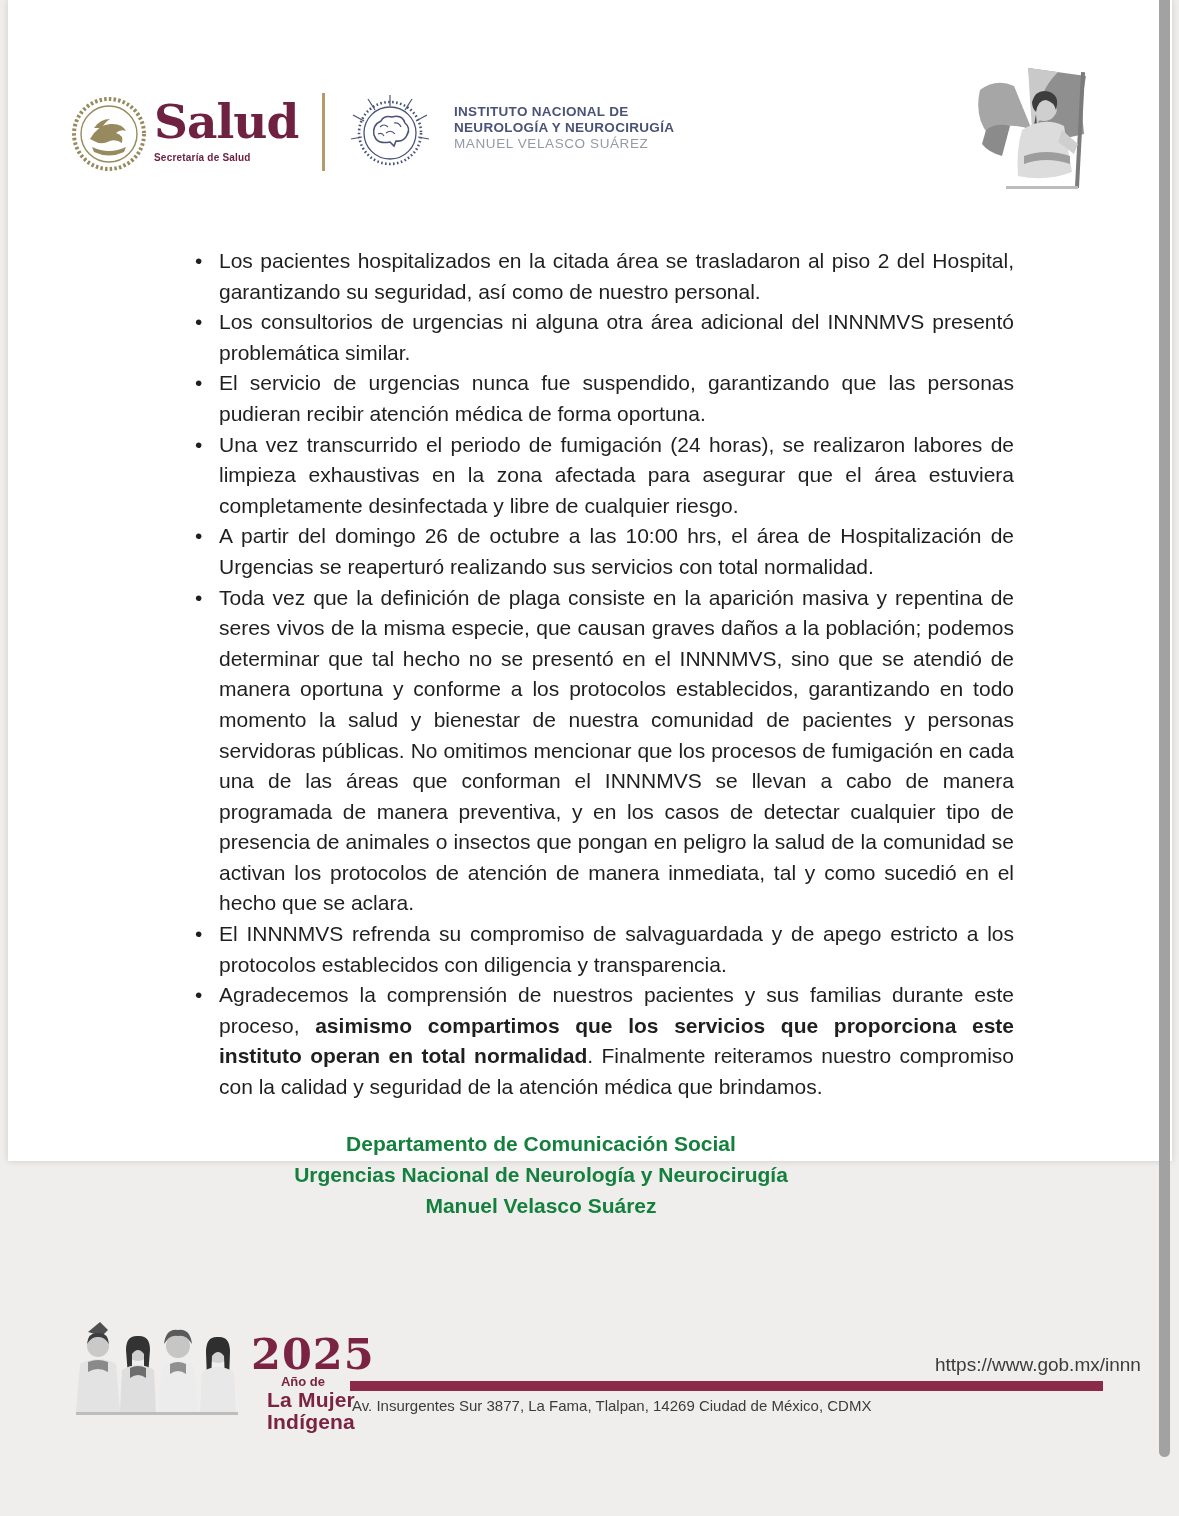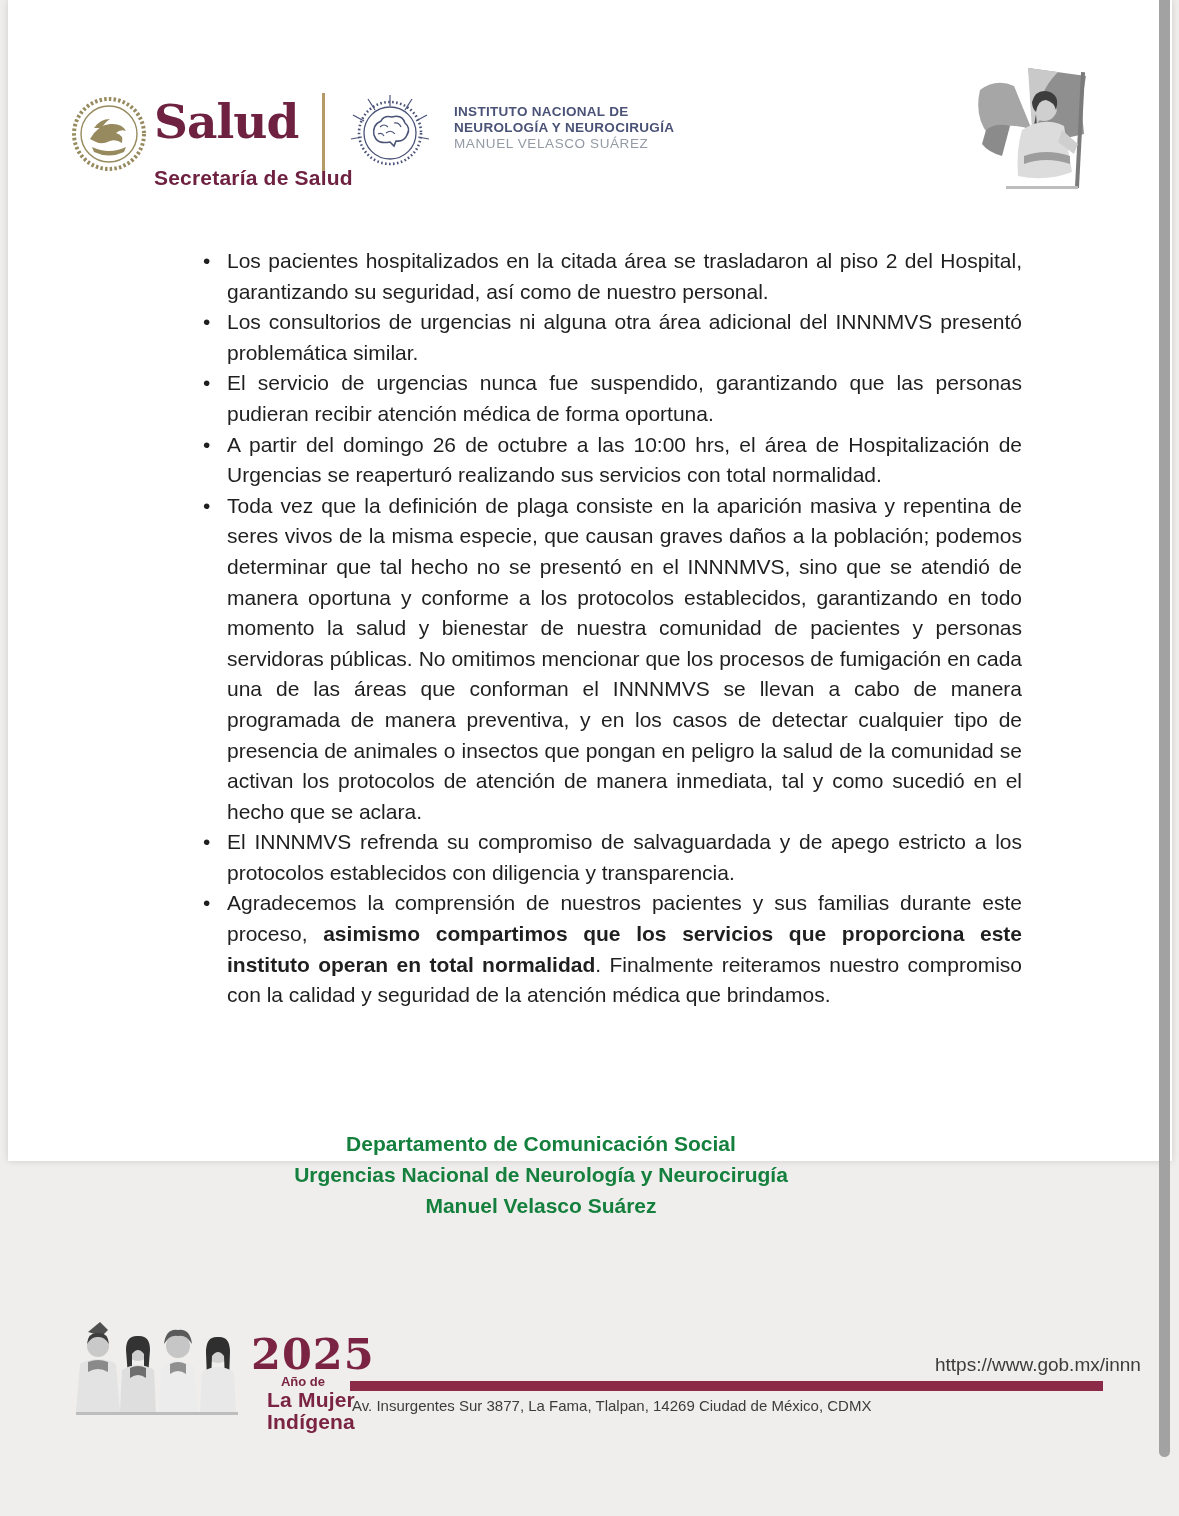--- a/index.html
+++ b/index.html
@@ -9,29 +9,29 @@
   *{margin:0;padding:0;box-sizing:border-box;}
   html,body{width:1179px;height:1516px;overflow:hidden;}
   body{background:#efeeec;font-family:"Liberation Sans",sans-serif;position:relative;}
   .page{position:absolute;left:8px;top:0;width:1164px;height:1161px;background:#fff;
         box-shadow:0 0 7px rgba(0,0,0,.14);}
   
   .coat{position:absolute;left:62px;top:95px;}
   .salud-block{position:absolute;left:146px;top:96px;color:var(--maroon);}
   .salud-word{font-family:"DejaVu Serif","Liberation Serif",serif;font-weight:bold;
               font-size:47px;line-height:52px;letter-spacing:-1px;}
-  .salud-sub{font-weight:bold;font-size:21px;margin-top:18px;letter-spacing:.2px;}
+  .salud-sub{font-weight:bold;font-size:10px;margin-top:4px;letter-spacing:.2px;}
   .vdivider{position:absolute;left:314px;top:93px;width:3px;height:78px;background:var(--gold);}
   .innn-seal{position:absolute;left:342px;top:93px;}
   .innn-text{position:absolute;left:424px;top:104px;font-size:13.5px;line-height:15.8px;
              font-weight:bold;color:var(--navy);letter-spacing:.3px;margin-left:22px;}
   .innn-text .muted{color:var(--gray);font-weight:normal;letter-spacing:.6px;}
   .flag-art{position:absolute;left:958px;top:60px;}
   
-  .bullets{position:absolute;left:186px;top:246px;width:828px;list-style:none;}
+  .bullets{position:absolute;left:178px;top:246px;width:828px;list-style:none;}
   .bullets li{position:relative;padding-left:33px;text-align:justify;font-size:21px;
               line-height:30.6px;color:var(--ink);}
   .bullets li::before{content:"\2022";position:absolute;left:9px;top:0;font-size:21px;}
   .bullets .b{font-weight:bold;}
   .signature{position:absolute;left:224px;top:1128px;width:618px;text-align:center;
              font-weight:bold;font-size:21px;line-height:31px;color:#15803d;}
   
   .women-art{position:absolute;left:66px;top:1320px;}
   .year-block{position:absolute;left:243px;top:1333px;width:104px;text-align:center;
               color:#7a2342;}
@@ -106,20 +106,21 @@
       <path d="M58 96 Q80 88 104 96 L104 104 Q80 96 58 104 Z" fill="#9d9d9d"></path>
       <path d="M96 70 L112 84 L108 94 L92 82 Z" fill="#cfcfcf"></path>
       <rect x="40" y="126" width="72" height="3" fill="#bdbdbd"></rect>
     </svg>
   </span>
 
   <ul class="bullets">
       <li><span>Los pacientes hospitalizados en la citada área se trasladaron al piso 2 del Hospital, garantizando su seguridad, así como de nuestro personal.</span></li>
       <li><span>Los consultorios de urgencias ni alguna otra área adicional del INNNMVS presentó problemática similar.</span></li>
       <li><span>El servicio de urgencias nunca fue suspendido, garantizando que las personas pudieran recibir atención médica de forma oportuna.</span></li>
+      <li><span>Una vez transcurrido el periodo de fumigación (24 horas), se realizaron labores de limpieza exhaustivas en la zona afectada para asegurar que el área estuviera completamente desinfectada y libre de cualquier riesgo.</span></li>
       <li><span>A partir del domingo 26 de octubre a las 10:00 hrs, el área de Hospitalización de Urgencias se reaperturó realizando sus servicios con total normalidad.</span></li>
       <li><span>Toda vez que la definición de plaga consiste en la aparición masiva y repentina de seres vivos de la misma especie, que causan graves daños a la población; podemos determinar que tal hecho no se presentó en el INNNMVS, sino que se atendió de manera oportuna y conforme a los protocolos establecidos, garantizando en todo momento la salud y bienestar de nuestra comunidad de pacientes y personas servidoras públicas. No omitimos mencionar que los procesos de fumigación en cada una de las áreas que conforman el INNNMVS se llevan a cabo de manera programada de manera preventiva, y en los casos de detectar cualquier tipo de presencia de animales o insectos que pongan en peligro la salud de la comunidad se activan los protocolos de atención de manera inmediata, tal y como sucedió en el hecho que se aclara.</span></li>
       <li><span>El INNNMVS refrenda su compromiso de salvaguardada y de apego estricto a los protocolos establecidos con diligencia y transparencia.</span></li>
       <li><span>Agradecemos la comprensión de nuestros pacientes y sus familias durante este proceso, </span><span class="b">asimismo compartimos que los servicios que proporciona este instituto operan en total normalidad</span><span>. Finalmente reiteramos nuestro compromiso con la calidad y seguridad de la atención médica que brindamos.</span></li>
     </ul>
 
   <div class="signature">
       <div>Departamento de Comunicación Social</div>
       <div>Urgencias Nacional de Neurología y Neurocirugía</div>
       <div>Manuel Velasco Suárez</div>

